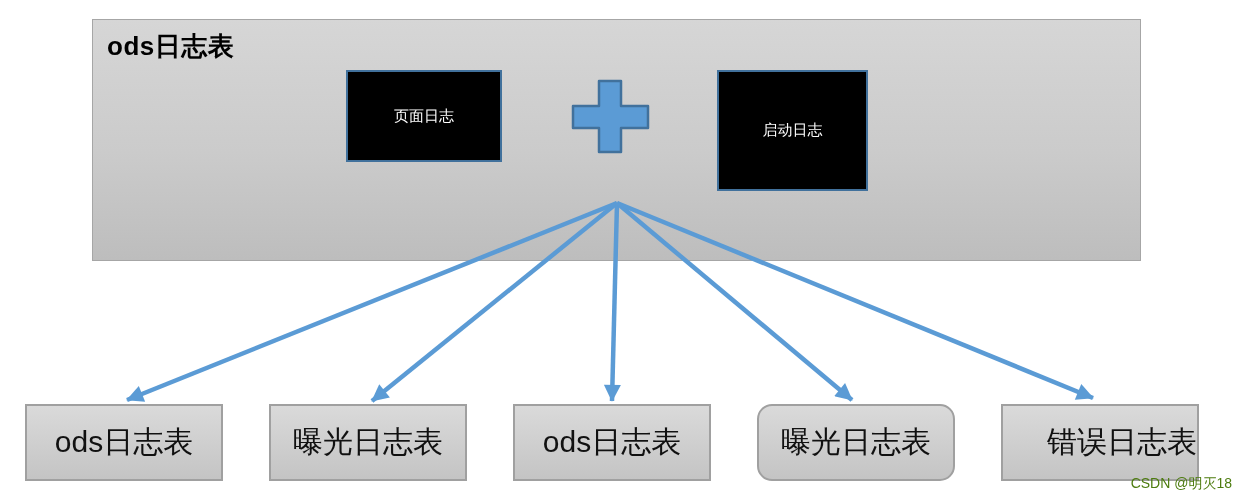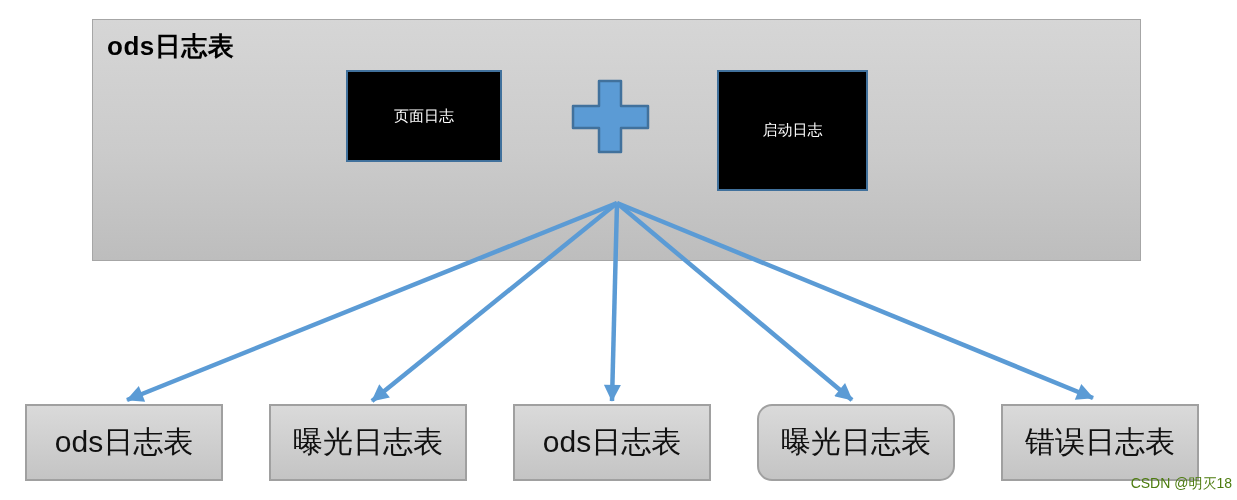--- a/index.html
+++ b/index.html
@@ -76,21 +76,21 @@
     align-items: center;
     justify-content: center;
     font-size: 30px;
     color: #111111;
     white-space: nowrap;
   }
   .table-box.t0 { left: 25px; }
   .table-box.t1 { left: 269px; }
   .table-box.t2 { left: 513px; }
   .table-box.t3 { left: 757px; border-radius: 15px; }
-  .table-box.t4 { left: 1001px; }
+  .table-box.t4 { left: 1001px; justify-content: flex-end; }
   .watermark {
     position: absolute;
     right: 5px;
     bottom: 7px;
     font-size: 14px;
     color: #4d7c0f;
   }
 </style>
 </head>
 <body>

